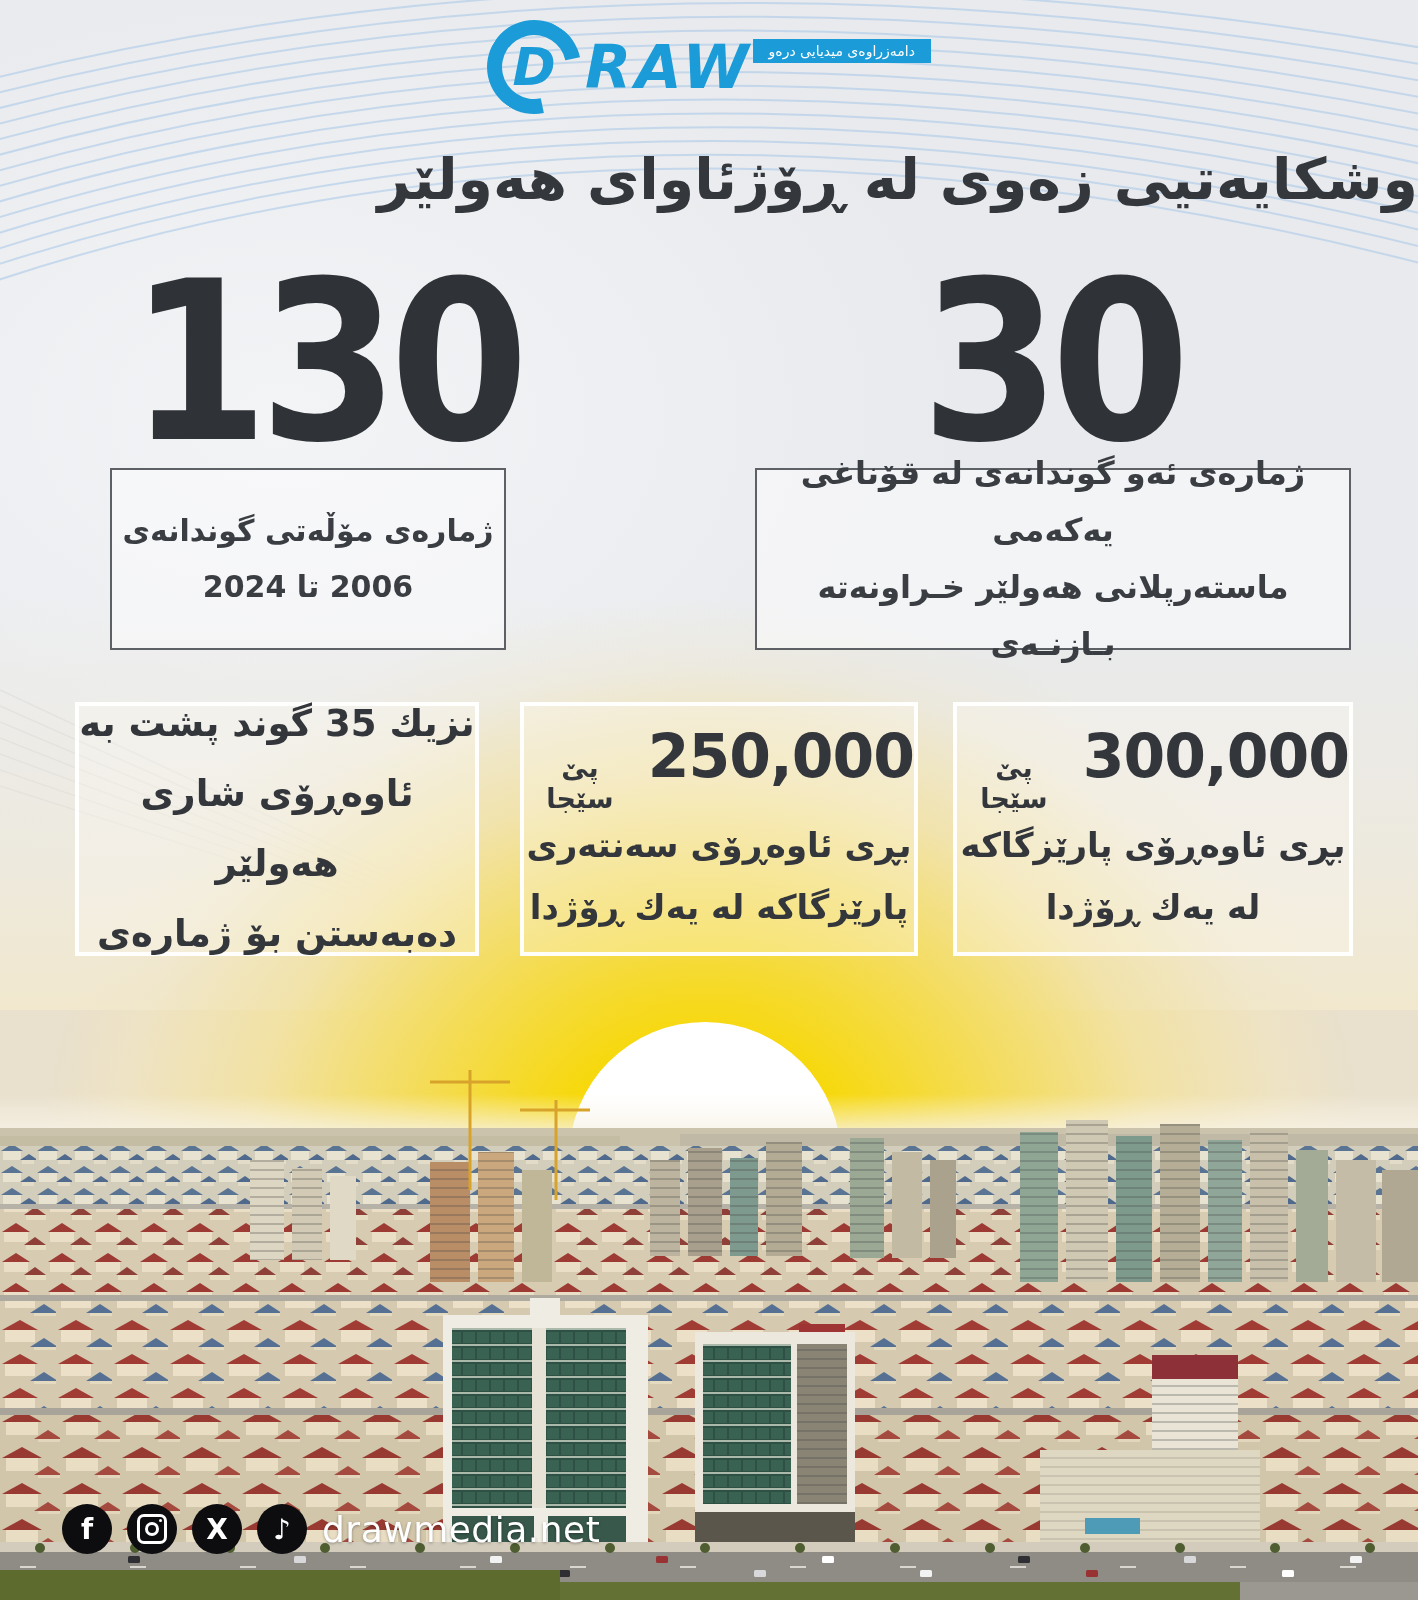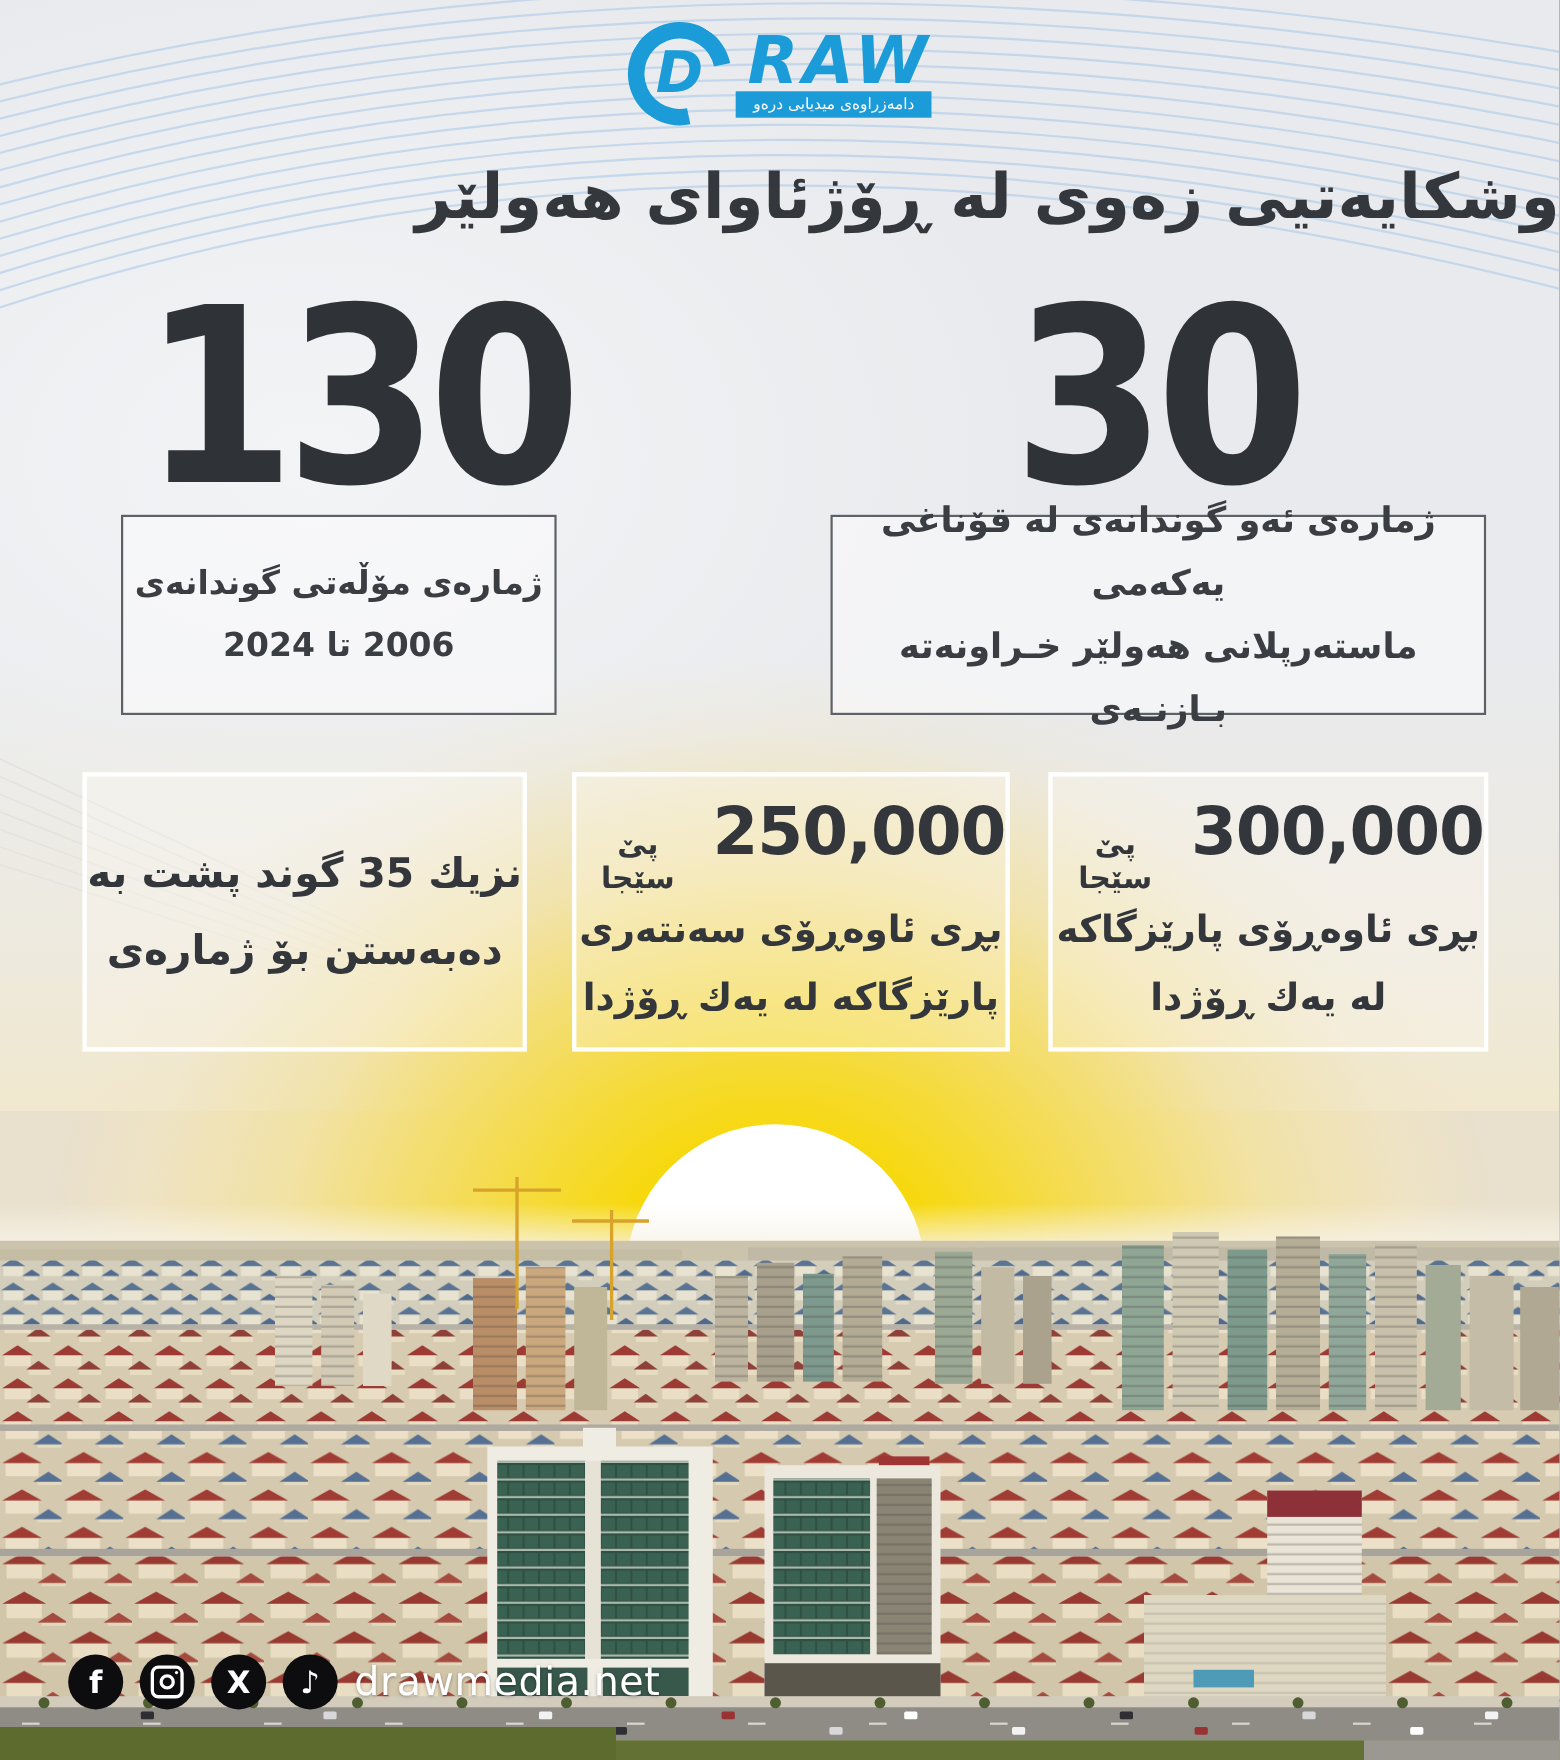--- a/index.html
+++ b/index.html
@@ -11,21 +11,21 @@
   svg{display:block}
   
   .waves{position:absolute;left:0;top:0;z-index:1;pointer-events:none}
   .waves-bl{position:absolute;left:0;top:600px;z-index:1;pointer-events:none}
   
   .logo{position:absolute;top:20px;left:50%;transform:translateX(-50%);display:flex;align-items:center;z-index:5}
   .logo-disc{position:relative;width:94px;height:94px;flex:0 0 auto}
   .logo-ring{position:absolute;inset:0;border-radius:50%;border:15px solid #1b9bd7;border-right-color:transparent;transform:rotate(33deg)}
   .logo-d{position:absolute;inset:0;display:flex;align-items:center;justify-content:center;
           font-size:52px;font-weight:bold;color:#1b9bd7;font-style:italic}
-  .logo-word{margin-left:4px;display:flex;flex-direction:column;align-items:flex-end}
+  .logo-word{margin-left:4px;display:flex;flex-direction:row;align-items:flex-start}
   .logo-raw{font-size:60px;line-height:56px;font-weight:bold;letter-spacing:4px;color:#1b9bd7;font-style:italic}
   .logo-ribbon{background:#1b9bd7;color:#fff;font-size:14px;line-height:24px;padding:0 16px;direction:rtl;letter-spacing:1px}
   
   .title{position:absolute;top:146px;left:0;width:100%;text-align:right;direction:rtl;
          font-size:57px;font-weight:bold;color:#34373c;z-index:5}
   
   .bignum{position:absolute;top:262px;text-align:center;font-weight:bold;color:#2f3237;
           font-size:222px;line-height:200px;letter-spacing:-10px;transform:scaleX(.9);z-index:5}
   .bignum.left{left:110px;width:392px}
   .bignum.right{left:755px;width:592px}
@@ -141,20 +141,21 @@
     <div class="line">بڕی ئاوەڕۆی سەنتەری</div>
     <div class="line">پارێزگاکە لە یەك ڕۆژدا</div>
   </div>
 
   <div class="statbox b35">
     <div class="vrow">
       
       
     </div>
     <div class="line">نزیك 35 گوند پشت بە</div>
+    <div class="line">ئاوەڕۆی شاری هەولێر</div>
     <div class="line">دەبەستن بۆ ژمارەی</div>
   </div>
 
   <div class="photo">
     <svg width="1418" height="590" viewBox="0 0 1418 590">
       <defs>
         <radialGradient id="skyR" gradientUnits="userSpaceOnUse" cx="703" cy="148" r="660" gradientTransform="translate(0,148) scale(1,0.85) translate(0,-148)">
           <stop offset="0" stop-color="#ffffff"></stop>
           <stop offset="0.20" stop-color="#f7d806"></stop>
           <stop offset="0.45" stop-color="#f4dc5a"></stop>

